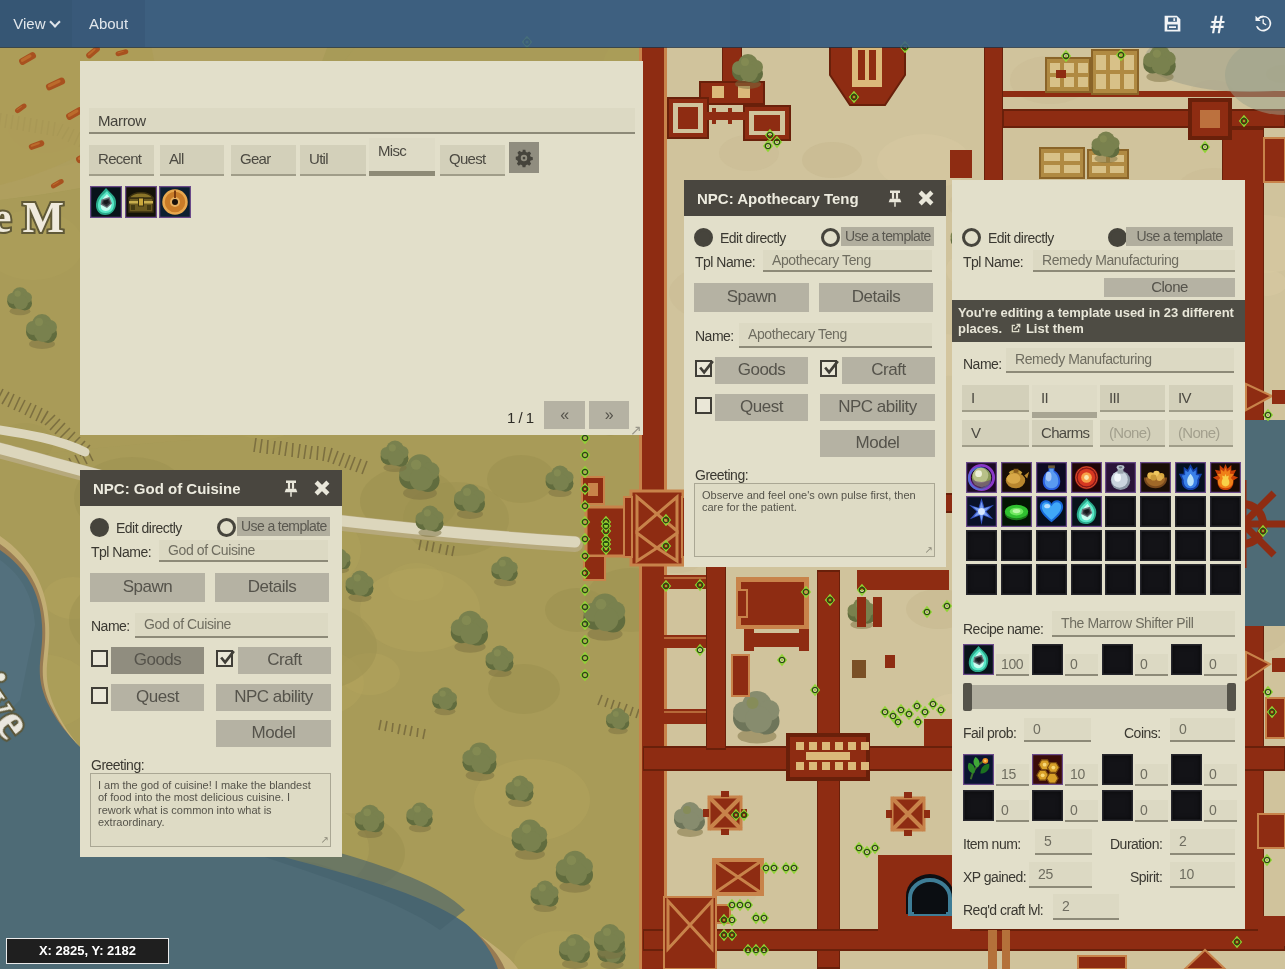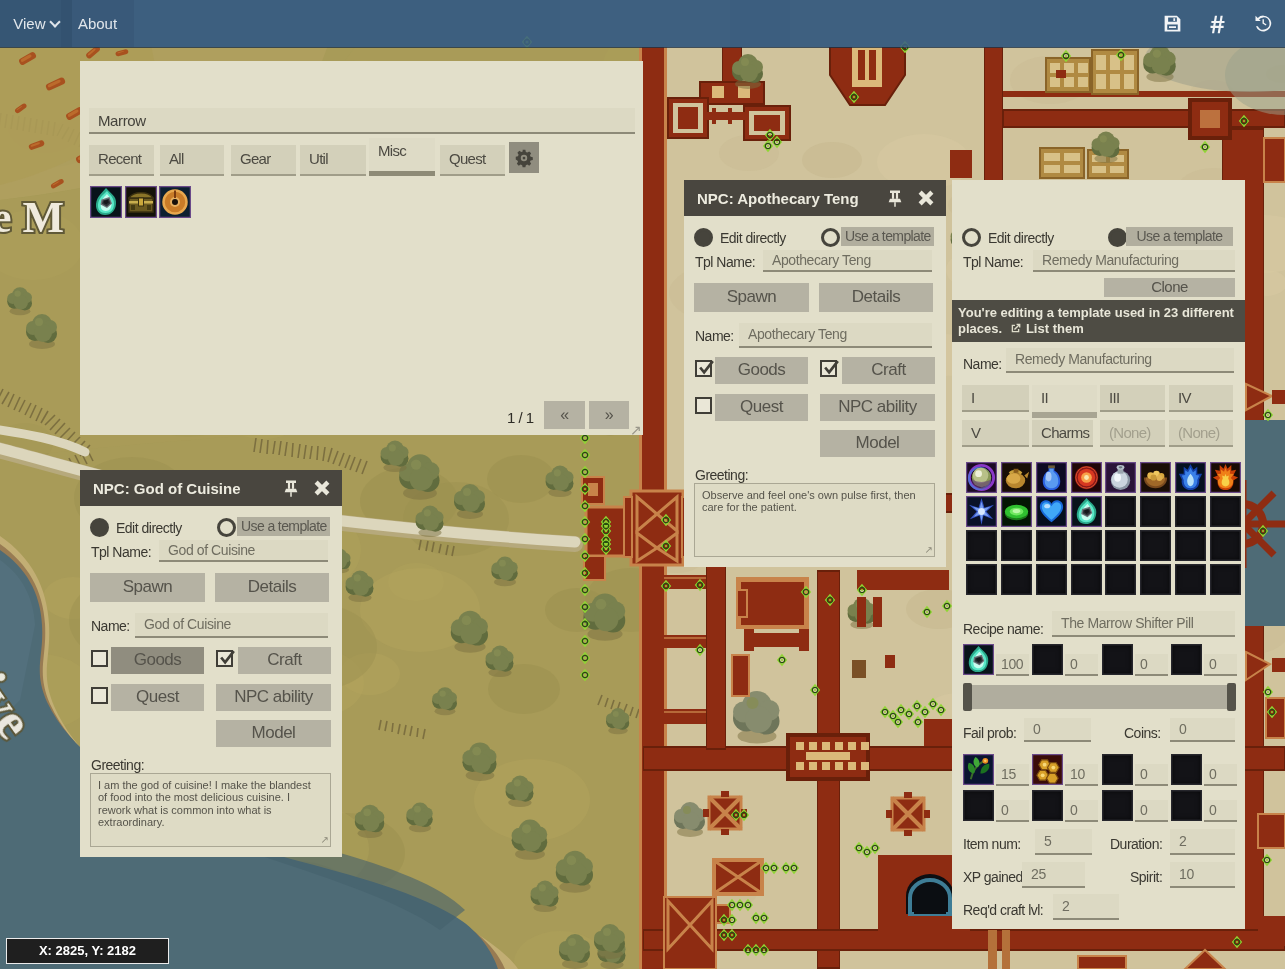--- a/index.html
+++ b/index.html
@@ -1,18 +1,18 @@
 <!DOCTYPE html>
 <html><head><meta charset="utf-8"><style>
 html,body{margin:0;padding:0;width:1285px;height:969px;overflow:hidden;background:#99925e;font-family:"Liberation Sans",sans-serif;}
 #stage{position:absolute;inset:0;width:1285px;height:969px;overflow:hidden;}
 #topbar{position:absolute;left:0;top:0;width:1285px;height:47px;background:rgba(62,97,131,0.88);box-shadow:0 1px 0 rgba(30,50,70,0.8);}
 .navitem{position:absolute;top:0;height:47px;color:#e2e7ec;font-size:15px;line-height:47px;text-align:center;}
 #nav-view{left:0;width:72px;background:rgba(40,66,92,0.3);}
-#nav-about{left:61px;width:73px;background:rgba(40,66,92,0.18);}
+#nav-about{left:72px;width:73px;background:rgba(40,66,92,0.18);}
 .caret{display:inline-block;width:6px;height:6px;border-right:2px solid #dfe4ea;border-bottom:2px solid #dfe4ea;transform:rotate(45deg);position:relative;top:-3px;margin-left:1px;}
 .topicon{position:absolute;top:13px;width:21px;height:21px;color:#f2f4f6;}
 .panel{position:absolute;background:#e2dfca;}
 .phead{position:absolute;left:0;top:0;right:0;height:36px;background:#49463f;color:#edebdf;font-weight:bold;font-size:15px;line-height:37px;padding-left:13px;box-sizing:border-box;}
 .hicon{position:absolute;top:8px;width:20px;height:20px;}
 .btn{position:absolute;background:#b5b2a3;color:#55534b;font-size:17px;letter-spacing:-0.5px;text-align:center;box-sizing:border-box;}
 .inp{position:absolute;background:#dcd9c3;border-bottom:2px solid #8d8a78;color:#6f6d60;font-size:14px;letter-spacing:-0.4px;padding-left:9px;box-sizing:border-box;white-space:nowrap;overflow:hidden;}
 .lbl{position:absolute;color:#3a3831;font-size:14px;letter-spacing:-0.5px;white-space:nowrap;}
 .radio{position:absolute;width:19px;height:19px;border-radius:50%;border:3px solid #46443c;box-sizing:border-box;}
 .radio.filled{background:#46443c;}
@@ -1592,19 +1592,19 @@
 <div class="qty" style="left:113px;top:620px;width:33px;height:22px;line-height:20px">0</div>
 <div class="slot" style="left:150px;top:610px;width:31px;height:31px"></div>
 <div class="qty" style="left:183px;top:620px;width:33px;height:22px;line-height:20px">0</div>
 <div class="slot" style="left:219px;top:610px;width:31px;height:31px"></div>
 <div class="qty" style="left:252px;top:620px;width:33px;height:22px;line-height:20px">0</div>
 <div class="lbl" style="left:11px;top:656px">Item num:</div>
 <div class="inp" style="left:83px;top:649px;width:57px;height:26px;line-height:24px">5</div>
 <div class="lbl" style="left:158px;top:656px">Duration:</div>
 <div class="inp" style="left:218px;top:649px;width:65px;height:26px;line-height:24px">2</div>
 <div class="lbl" style="left:11px;top:689px">XP gained:</div>
-<div class="inp" style="left:70px;top:682px;width:63px;height:26px;line-height:24px">25</div>
+<div class="inp" style="left:77px;top:682px;width:63px;height:26px;line-height:24px">25</div>
 <div class="lbl" style="left:178px;top:689px">Spirit:</div>
 <div class="inp" style="left:218px;top:682px;width:65px;height:26px;line-height:24px">10</div>
 <div class="lbl" style="left:11px;top:722px">Req'd craft lvl:</div>
 <div class="inp" style="left:101px;top:714px;width:66px;height:26px;line-height:24px">2</div>
 </div>
 <div id="coord">X: 2825, Y: 2182</div>
 </div>
 </body></html>

